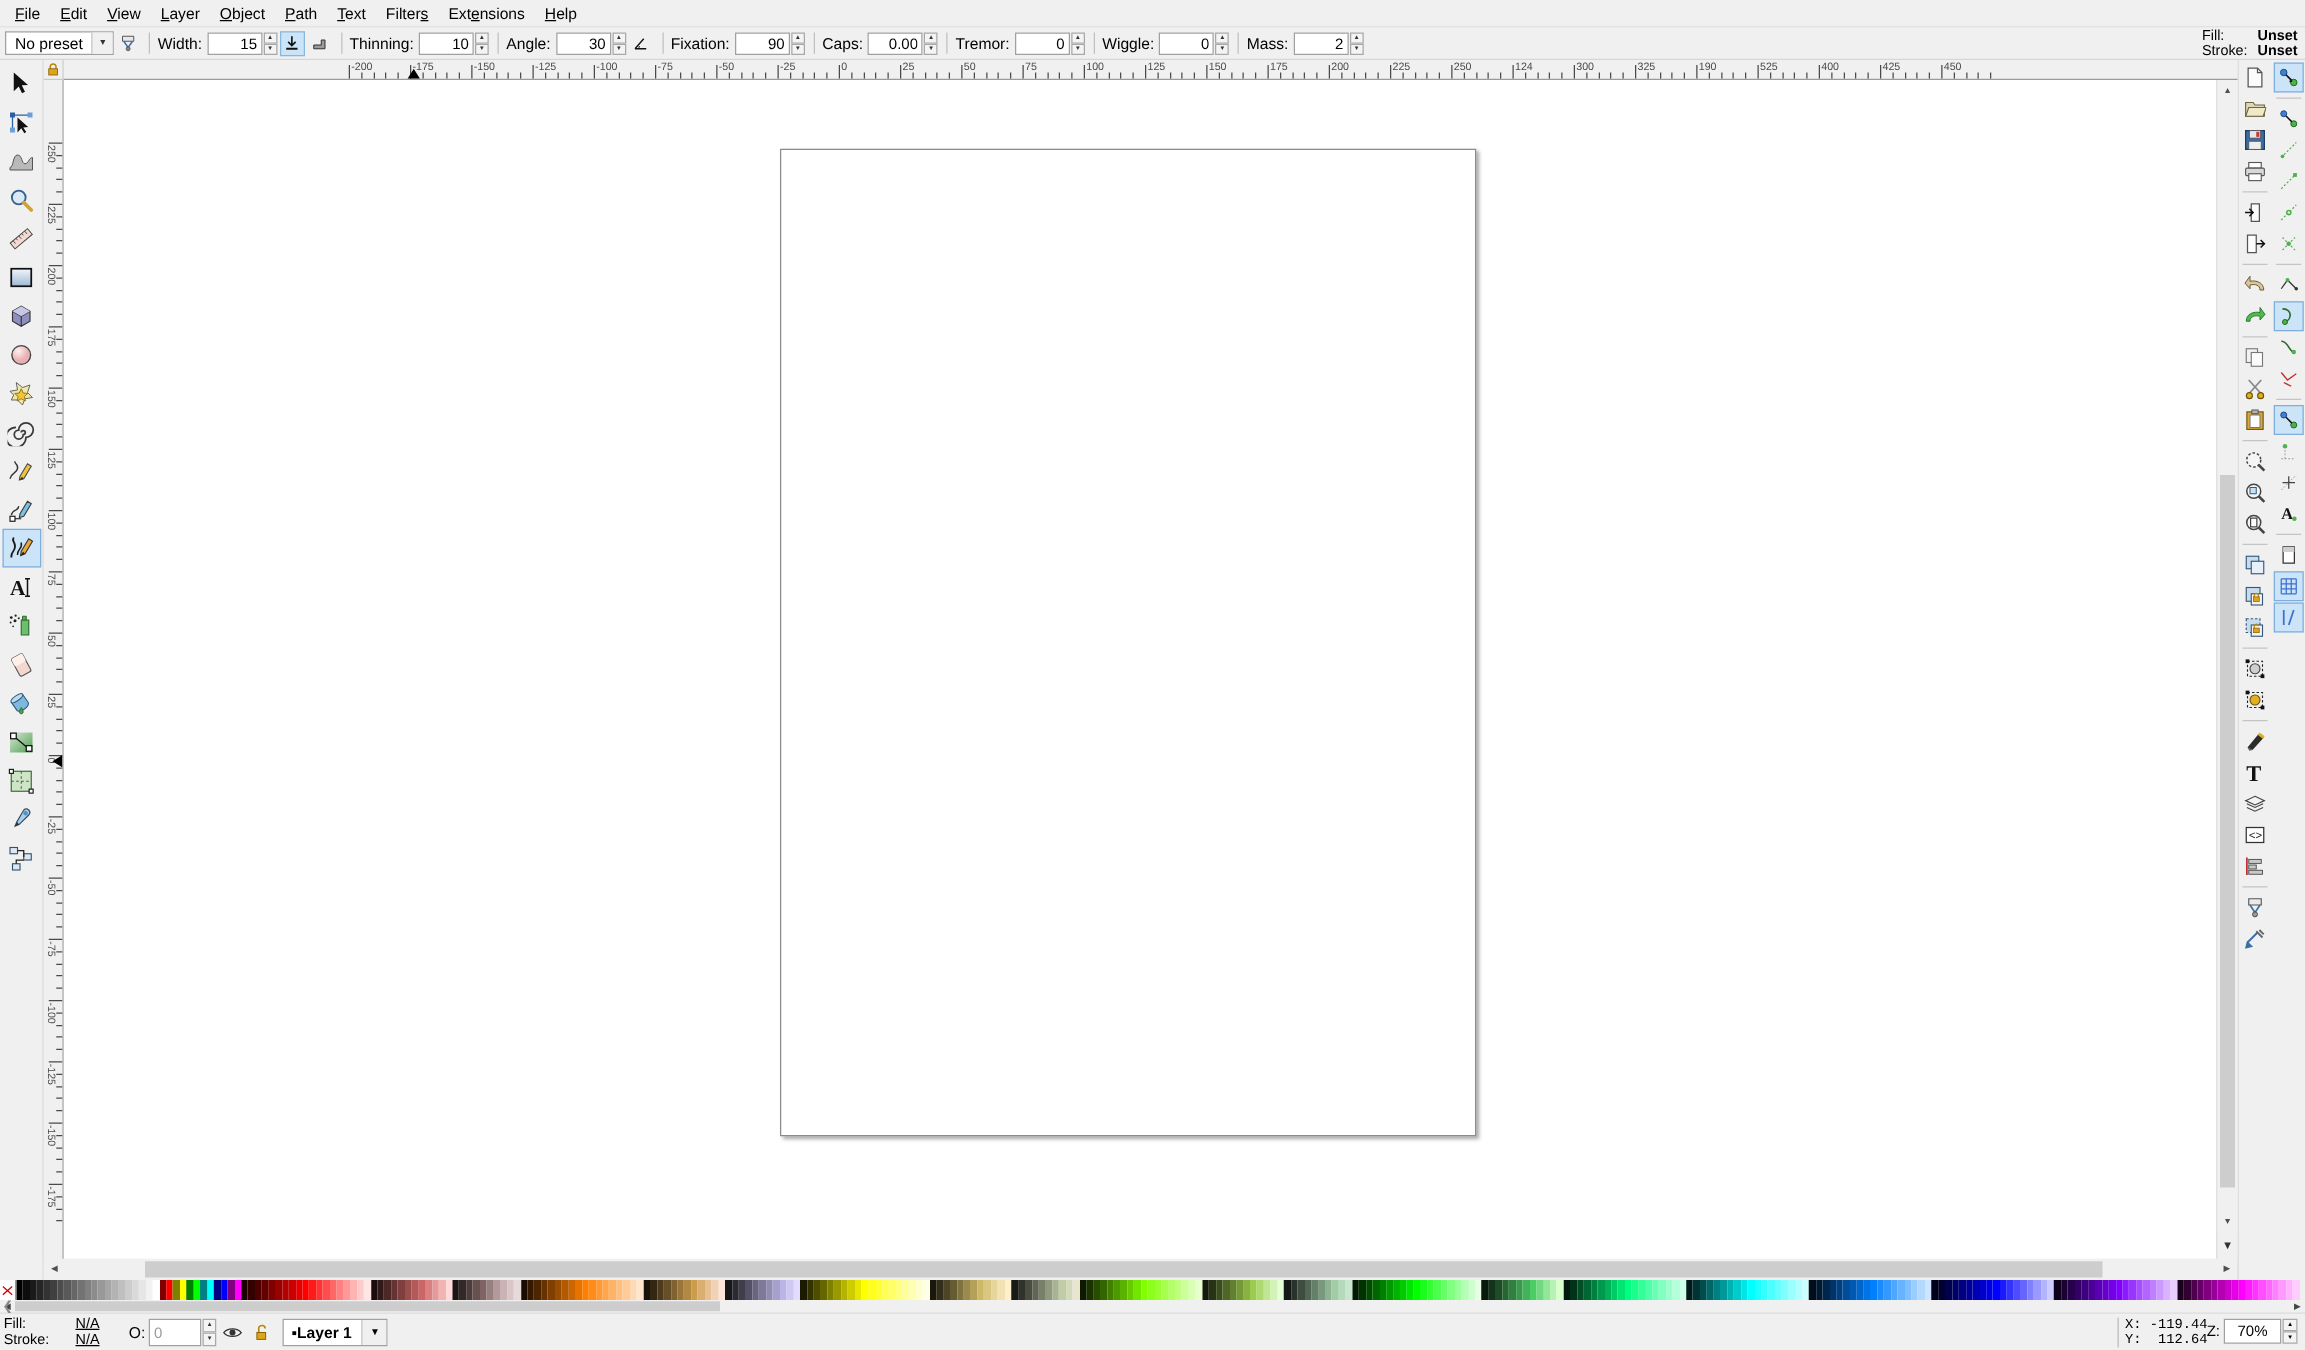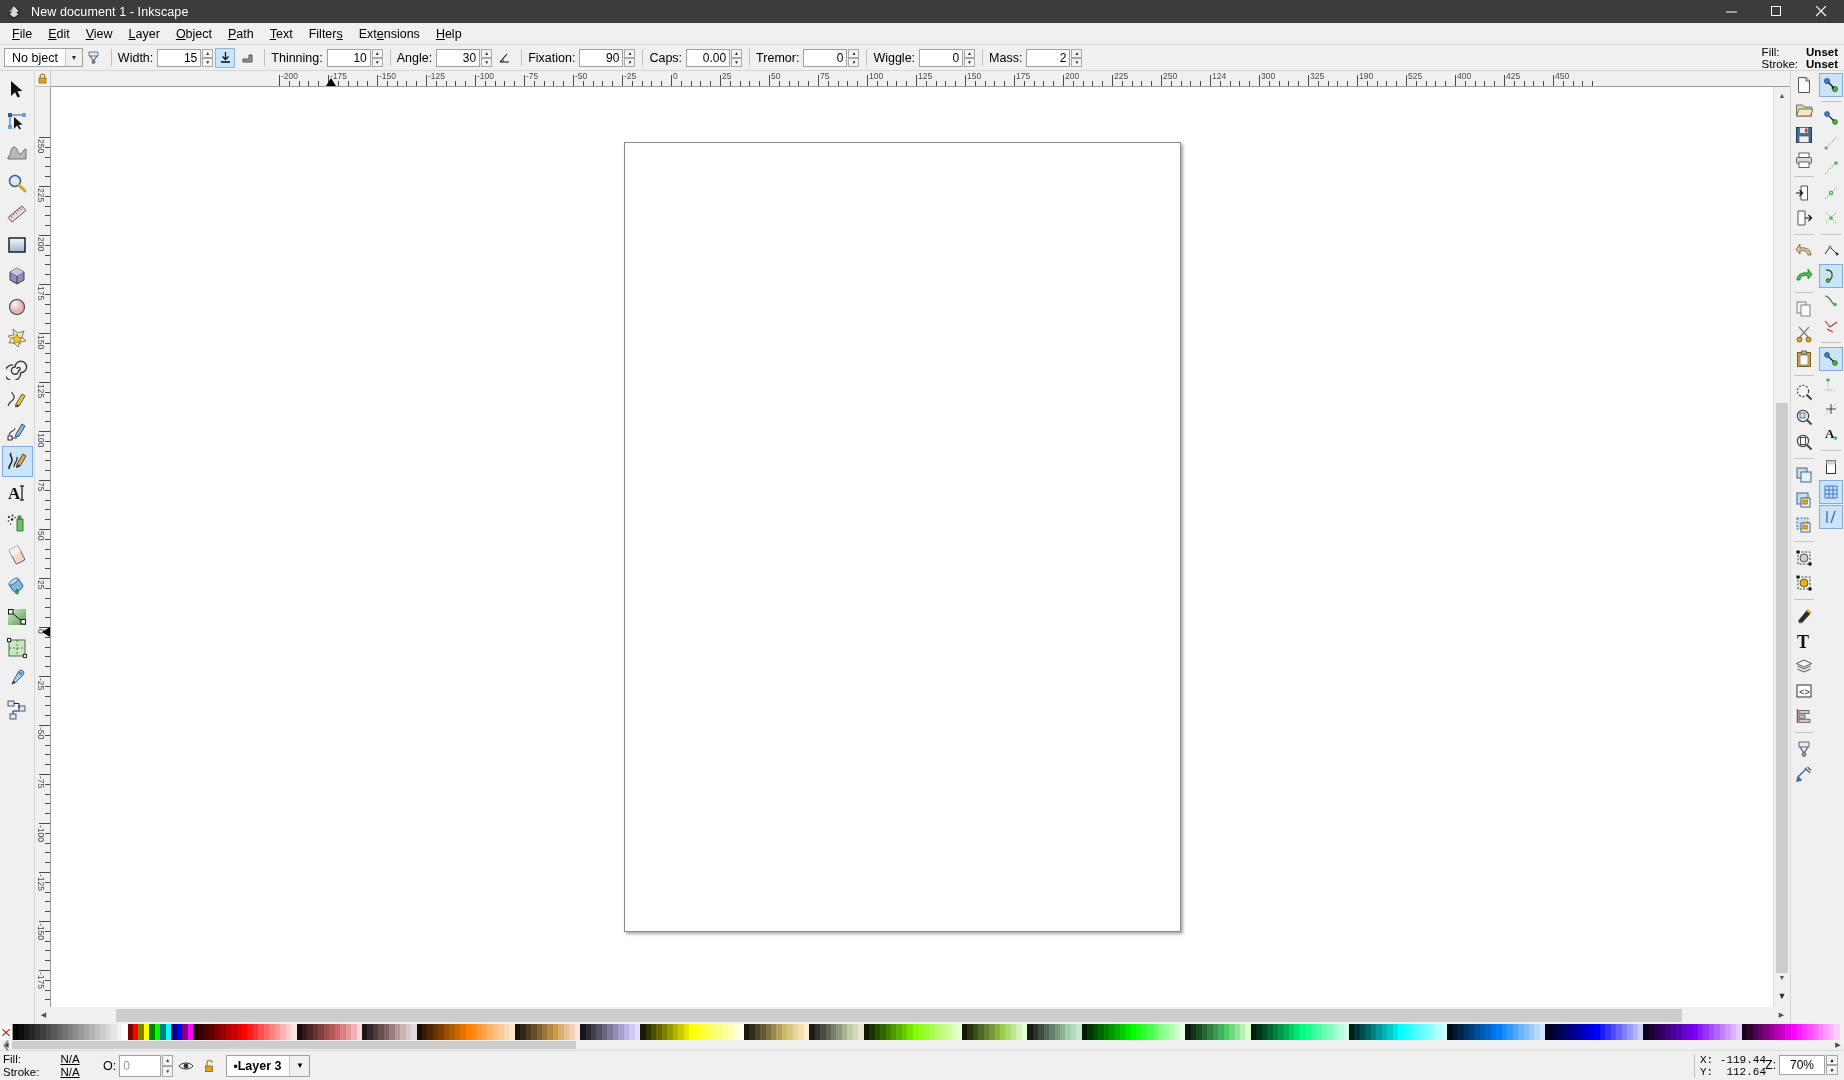--- a/index.html
+++ b/index.html
@@ -228,64 +228,37 @@
     height:10px; border:1px solid #a8a8a8; background:#f4f4f4;
     display:flex;align-items:center;justify-content:center;font-size:5px;
   }
   .statusbar .expander { position:absolute; left:2px; top:-12px; font-size:10px; color:#888; }
 </style>
 </head>
 <body>
 
 <div class="app">
 
-  <div class="titlebar">
-    <div class="logo">
-      <svg width="16" height="16" viewBox="0 0 16 16">
-        <path d="M8 1.5 L2.5 7.5 L5 8.5 L3 10.5 L8 14 L13 10.5 L11 8.5 L13.5 7.5 Z" fill="#d8d8d8" stroke="#111" stroke-width="1" stroke-linejoin="round"></path>
-        <path d="M8 1.5 L2.5 7.5 L5 8.5 Z" fill="#7a7a7a"></path>
-      </svg>
-    </div>
-    <div class="title">New document 1 - Inkscape</div>
-    <div class="winbtns">
-      <div class="winbtn">
-        <svg width="11" height="11">
-            <line x1="0" y1="6" x2="11" y2="6" stroke="#fff" stroke-width="1"></line>
-          </svg>
-      </div>
-      <div class="winbtn">
-        <svg width="11" height="11">
-            <rect x="0.5" y="0.5" width="9" height="9" fill="none" stroke="#fff" stroke-width="1"></rect>
-          </svg>
-      </div>
-      <div class="winbtn close">
-        <svg width="11" height="11">
-            <line x1="0" y1="0" x2="10" y2="10" stroke="#fff" stroke-width="1.1"></line>
-            <line x1="10" y1="0" x2="0" y2="10" stroke="#fff" stroke-width="1.1"></line>
-          </svg>
-      </div>
-    </div>
-  </div>
 
   <div class="menubar">
     <div class="menuitem"><u>F</u>ile</div>
     <div class="menuitem"><u>E</u>dit</div>
     <div class="menuitem"><u>V</u>iew</div>
     <div class="menuitem"><u>L</u>ayer</div>
     <div class="menuitem"><u>O</u>bject</div>
     <div class="menuitem"><u>P</u>ath</div>
     <div class="menuitem"><u>T</u>ext</div>
     <div class="menuitem">Filter<u>s</u></div>
     <div class="menuitem">Ext<u>e</u>nsions</div>
     <div class="menuitem"><u>H</u>elp</div>
   </div>
 
   <div class="toolbar">
     <div class="combo">
-      <span class="txt">No bject</span>
+      <span class="txt">No preset</span>
       <span class="arw">▼</span>
     </div>
     <div class="iconbtn">
       <svg width="15" height="15" viewBox="0 0 15 15">
         <path d="M3 2 h9 v4 h-9 z" fill="#e8e8e8" stroke="#555" stroke-width=".8"></path>
         <path d="M4 6 l3.5 5 l3.5 -5" fill="none" stroke="#3b6ea5" stroke-width="1.2"></path>
         <circle cx="7.5" cy="12" r="1.6" fill="#888" stroke="#444" stroke-width=".6"></circle>
       </svg>
     </div>
     <div class="tb-sep"></div>
@@ -1571,21 +1544,21 @@
         </svg>
     </div>
     <div class="st-icon">
       <svg width="16" height="16" viewBox="0 0 16 16">
           <path d="M5 8 V5.2 a2.6 2.6 0 0 1 5.2 -.4" fill="none" stroke="#b8860b" stroke-width="1.3"></path>
           <rect x="3.5" y="8" width="7" height="5.5" fill="#e0a419" stroke="#8a6409" stroke-width=".8"></rect>
         </svg>
     </div>
     <div class="layer-combo">
       <span class="txt">
-        <span>▪</span><span>Layer 3</span>
+        <span>▪</span><span>Layer 1</span>
       </span>
       <span class="arw">▼</span>
     </div>
 
     <div class="coords">
       <div class="row">
           <span class="k">X:</span>
           <span class="v">-119.44</span>
         </div>
       <div class="row">

